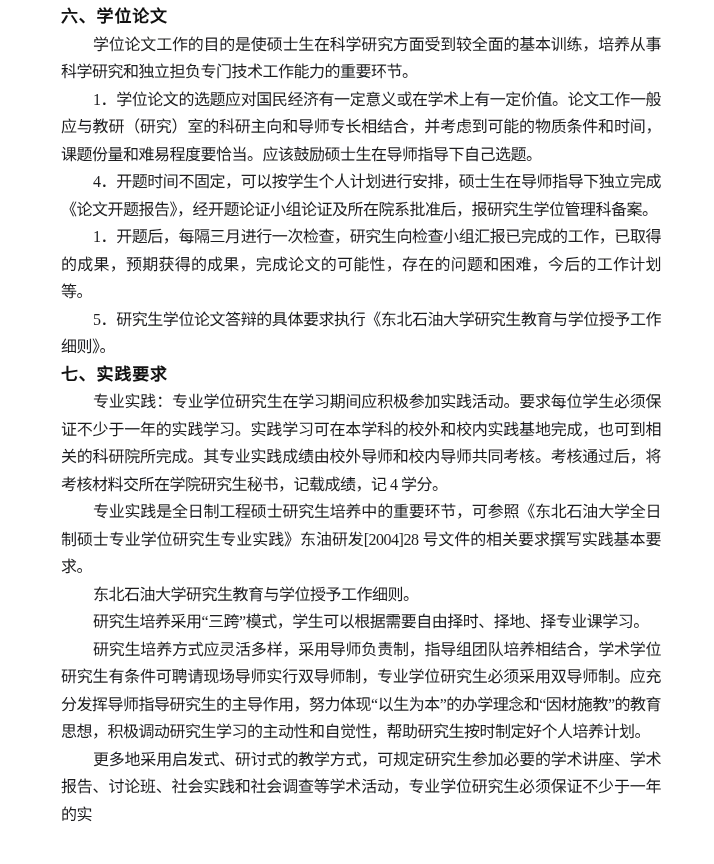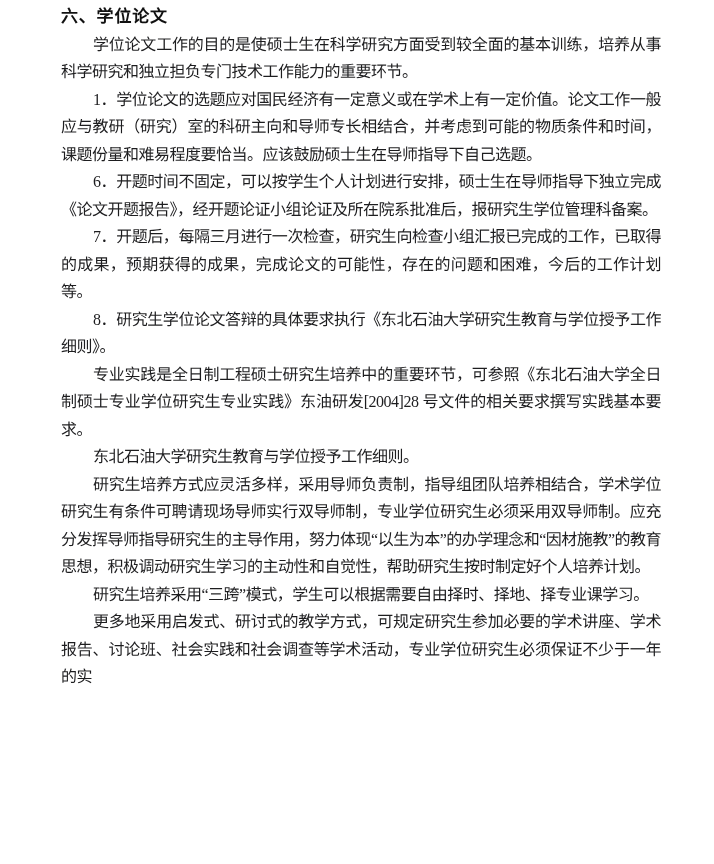--- a/index.html
+++ b/index.html
@@ -46,30 +46,32 @@
 </head>
 <body>
 
 <div class="page">
   <div class="doc">
 
     <section>
       <h2 class="sec-heading">六、学位论文</h2>
       <p class="para">学位论文工作的目的是使硕士生在科学研究方面受到较全面的基本训练，培养从事科学研究和独立担负专门技术工作能力的重要环节。</p>
       <p class="para">1．学位论文的选题应对国民经济有一定意义或在学术上有一定价值。论文工作一般应与教研（研究）室的科研主向和导师专长相结合，并考虑到可能的物质条件和时间，课题份量和难易程度要恰当。应该鼓励硕士生在导师指导下自己选题。</p>
-      <p class="para">6．开题时间不固定，可以按学生个人计划进行安排，硕士生在导师指导下独立完成《论文开题报告》，经开题论证小组论证及所在院系批准后，报研究生学位管理科备案。</p>
-      <p class="para">7．开题后，每隔三月进行一次检查，研究生向检查小组汇报已完成的工作，已取得的成果，预期获得的成果，完成论文的可能性，存在的问题和困难，今后的工作计划等。</p>
-      <p class="para">8．研究生学位论文答辩的具体要求执行《东北石油大学研究生教育与学位授予工作细则》。</p>
+      <p class="para">4．开题时间不固定，可以按学生个人计划进行安排，硕士生在导师指导下独立完成《论文开题报告》，经开题论证小组论证及所在院系批准后，报研究生学位管理科备案。</p>
+      <p class="para">1．开题后，每隔三月进行一次检查，研究生向检查小组汇报已完成的工作，已取得的成果，预期获得的成果，完成论文的可能性，存在的问题和困难，今后的工作计划等。</p>
+      <p class="para">5．研究生学位论文答辩的具体要求执行《东北石油大学研究生教育与学位授予工作细则》。</p>
     </section>
 
     <section>
+      <h2 class="sec-heading">七、实践要求</h2>
+      <p class="para">专业实践：专业学位研究生在学习期间应积极参加实践活动。要求每位学生必须保证不少于一年的实践学习。实践学习可在本学科的校外和校内实践基地完成，也可到相关的科研院所完成。其专业实践成绩由校外导师和校内导师共同考核。考核通过后，将考核材料交所在学院研究生秘书，记载成绩，记 4 学分。</p>
       <p class="para">专业实践是全日制工程硕士研究生培养中的重要环节，可参照《东北石油大学全日制硕士专业学位研究生专业实践》东油研发[2004]28 号文件的相关要求撰写实践基本要求。</p>
       <p class="para">东北石油大学研究生教育与学位授予工作细则。</p>
     </section>
 
     <section>
+      <p class="para">研究生培养采用“三跨”模式，学生可以根据需要自由择时、择地、择专业课学习。</p>
       <p class="para">研究生培养方式应灵活多样，采用导师负责制，指导组团队培养相结合，学术学位研究生有条件可聘请现场导师实行双导师制，专业学位研究生必须采用双导师制。应充分发挥导师指导研究生的主导作用，努力体现“以生为本”的办学理念和“因材施教”的教育思想，积极调动研究生学习的主动性和自觉性，帮助研究生按时制定好个人培养计划。</p>
-      <p class="para">研究生培养采用“三跨”模式，学生可以根据需要自由择时、择地、择专业课学习。</p>
       <p class="para">更多地采用启发式、研讨式的教学方式，可规定研究生参加必要的学术讲座、学术报告、讨论班、社会实践和社会调查等学术活动，专业学位研究生必须保证不少于一年的实</p>
     </section>
 
   </div>
 </div>
 
 </body></html>

